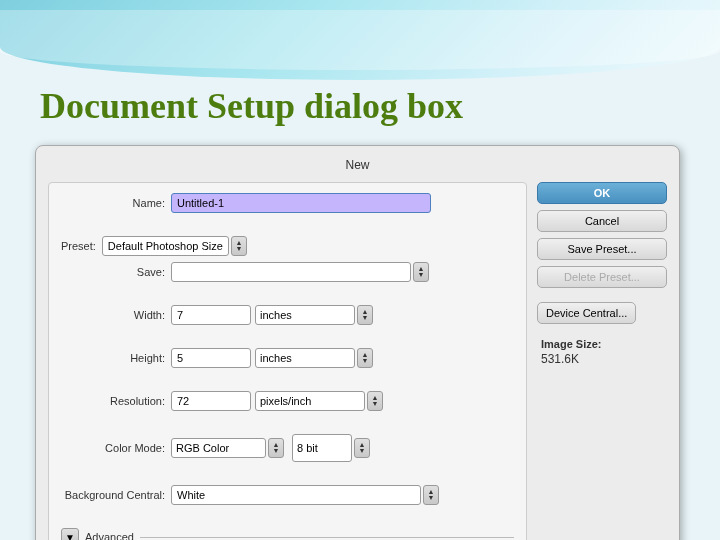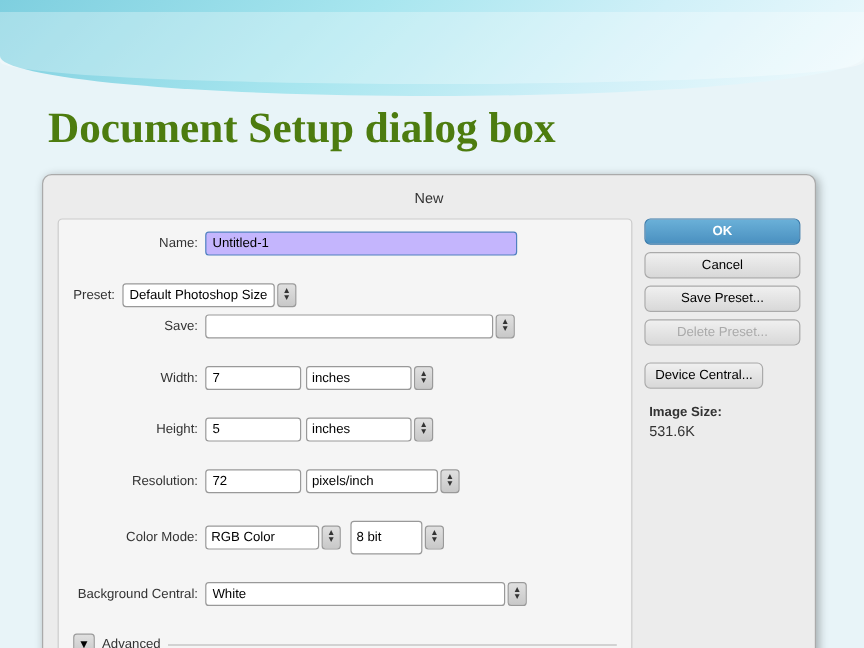--- a/index.html
+++ b/index.html
@@ -149,21 +149,21 @@
 
     .size-row .form-input {
       width: 240px;
     }
 
     .wh-input {
       width: 80px;
     }
 
     .unit-select {
-      width: 88px;
+      width: 100px;
       border: 1px solid #999;
       background: white;
       border-radius: 3px;
       padding: 2px 4px;
       font-size: 11px;
       height: 20px;
       margin-left: 4px;
     }
 
     .resolution-input {

